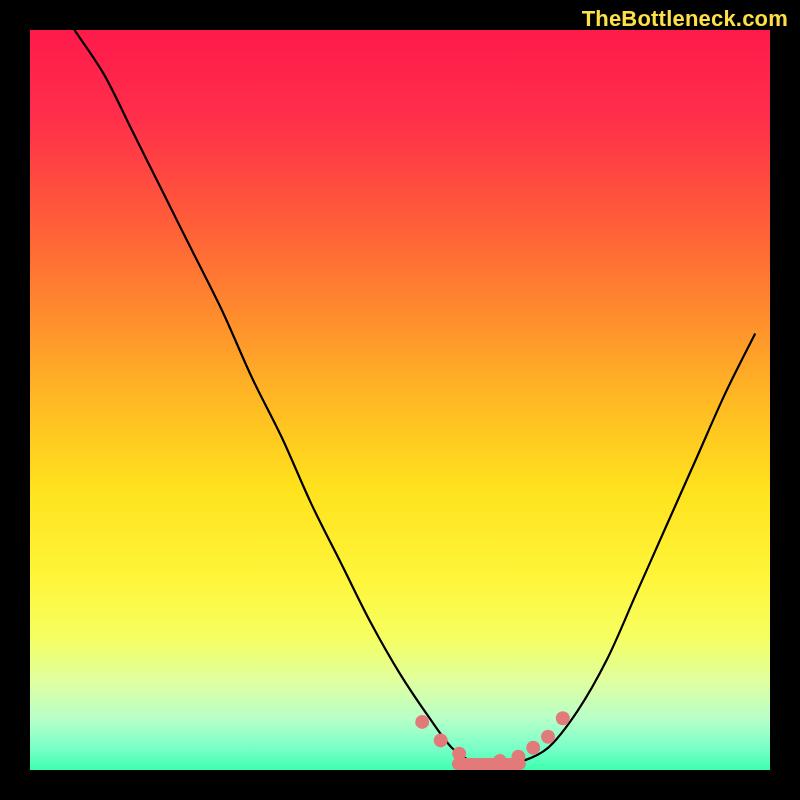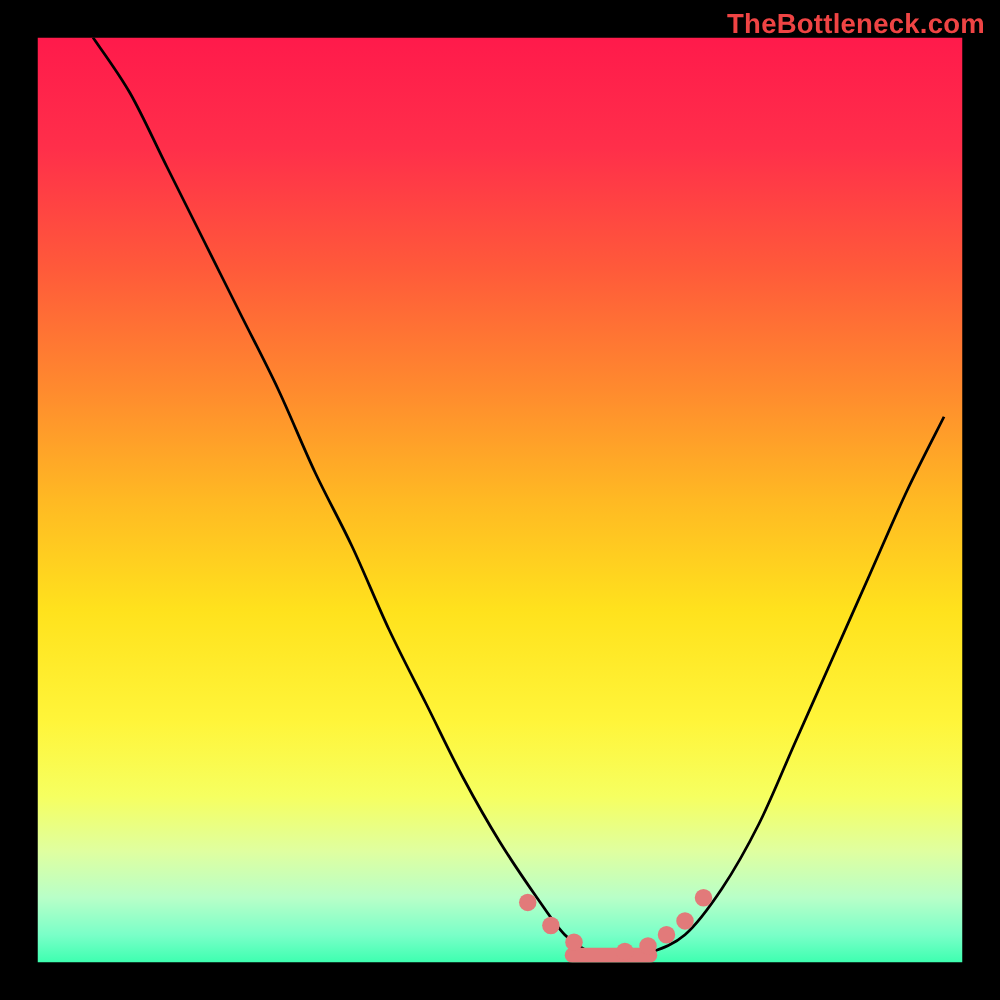--- a/index.html
+++ b/index.html
@@ -18,21 +18,21 @@
     width: 800px;
     height: 800px;
     background: #000;
   }
   .watermark {
     position: absolute;
     top: 6px;
     right: 12px;
     font-size: 22px;
     font-weight: 600;
-    color: #ef4444;
+    color: #fde047;
     letter-spacing: 0.2px;
   }
   .plot {
     position: absolute;
     left: 30px;
     top: 30px;
     width: 740px;
     height: 740px;
   }
   .plot svg {

